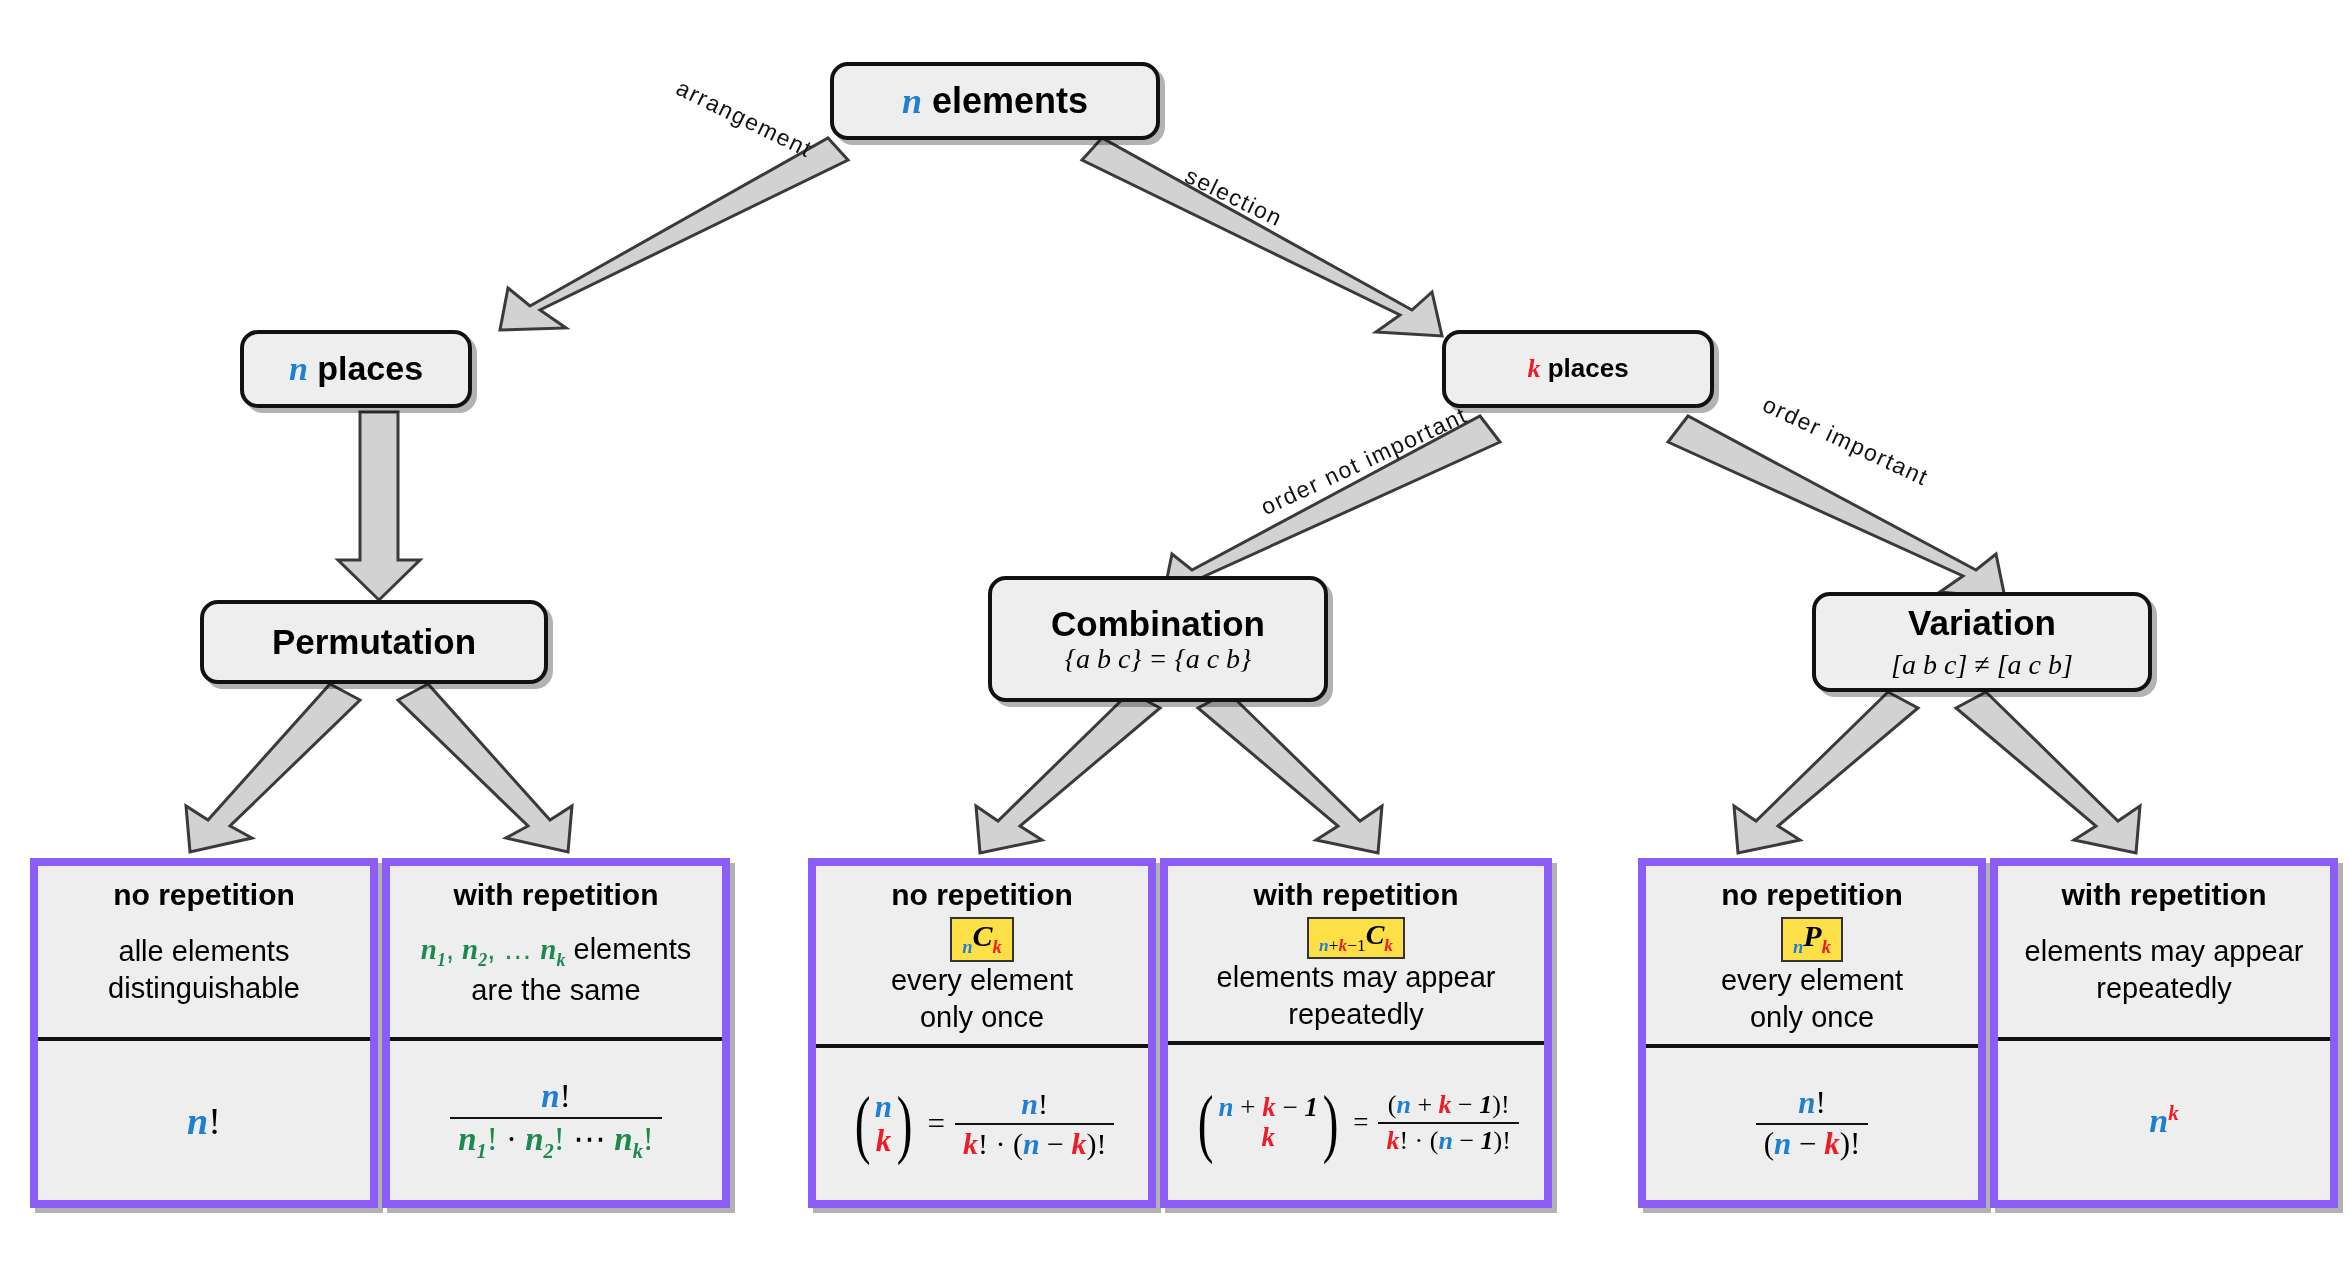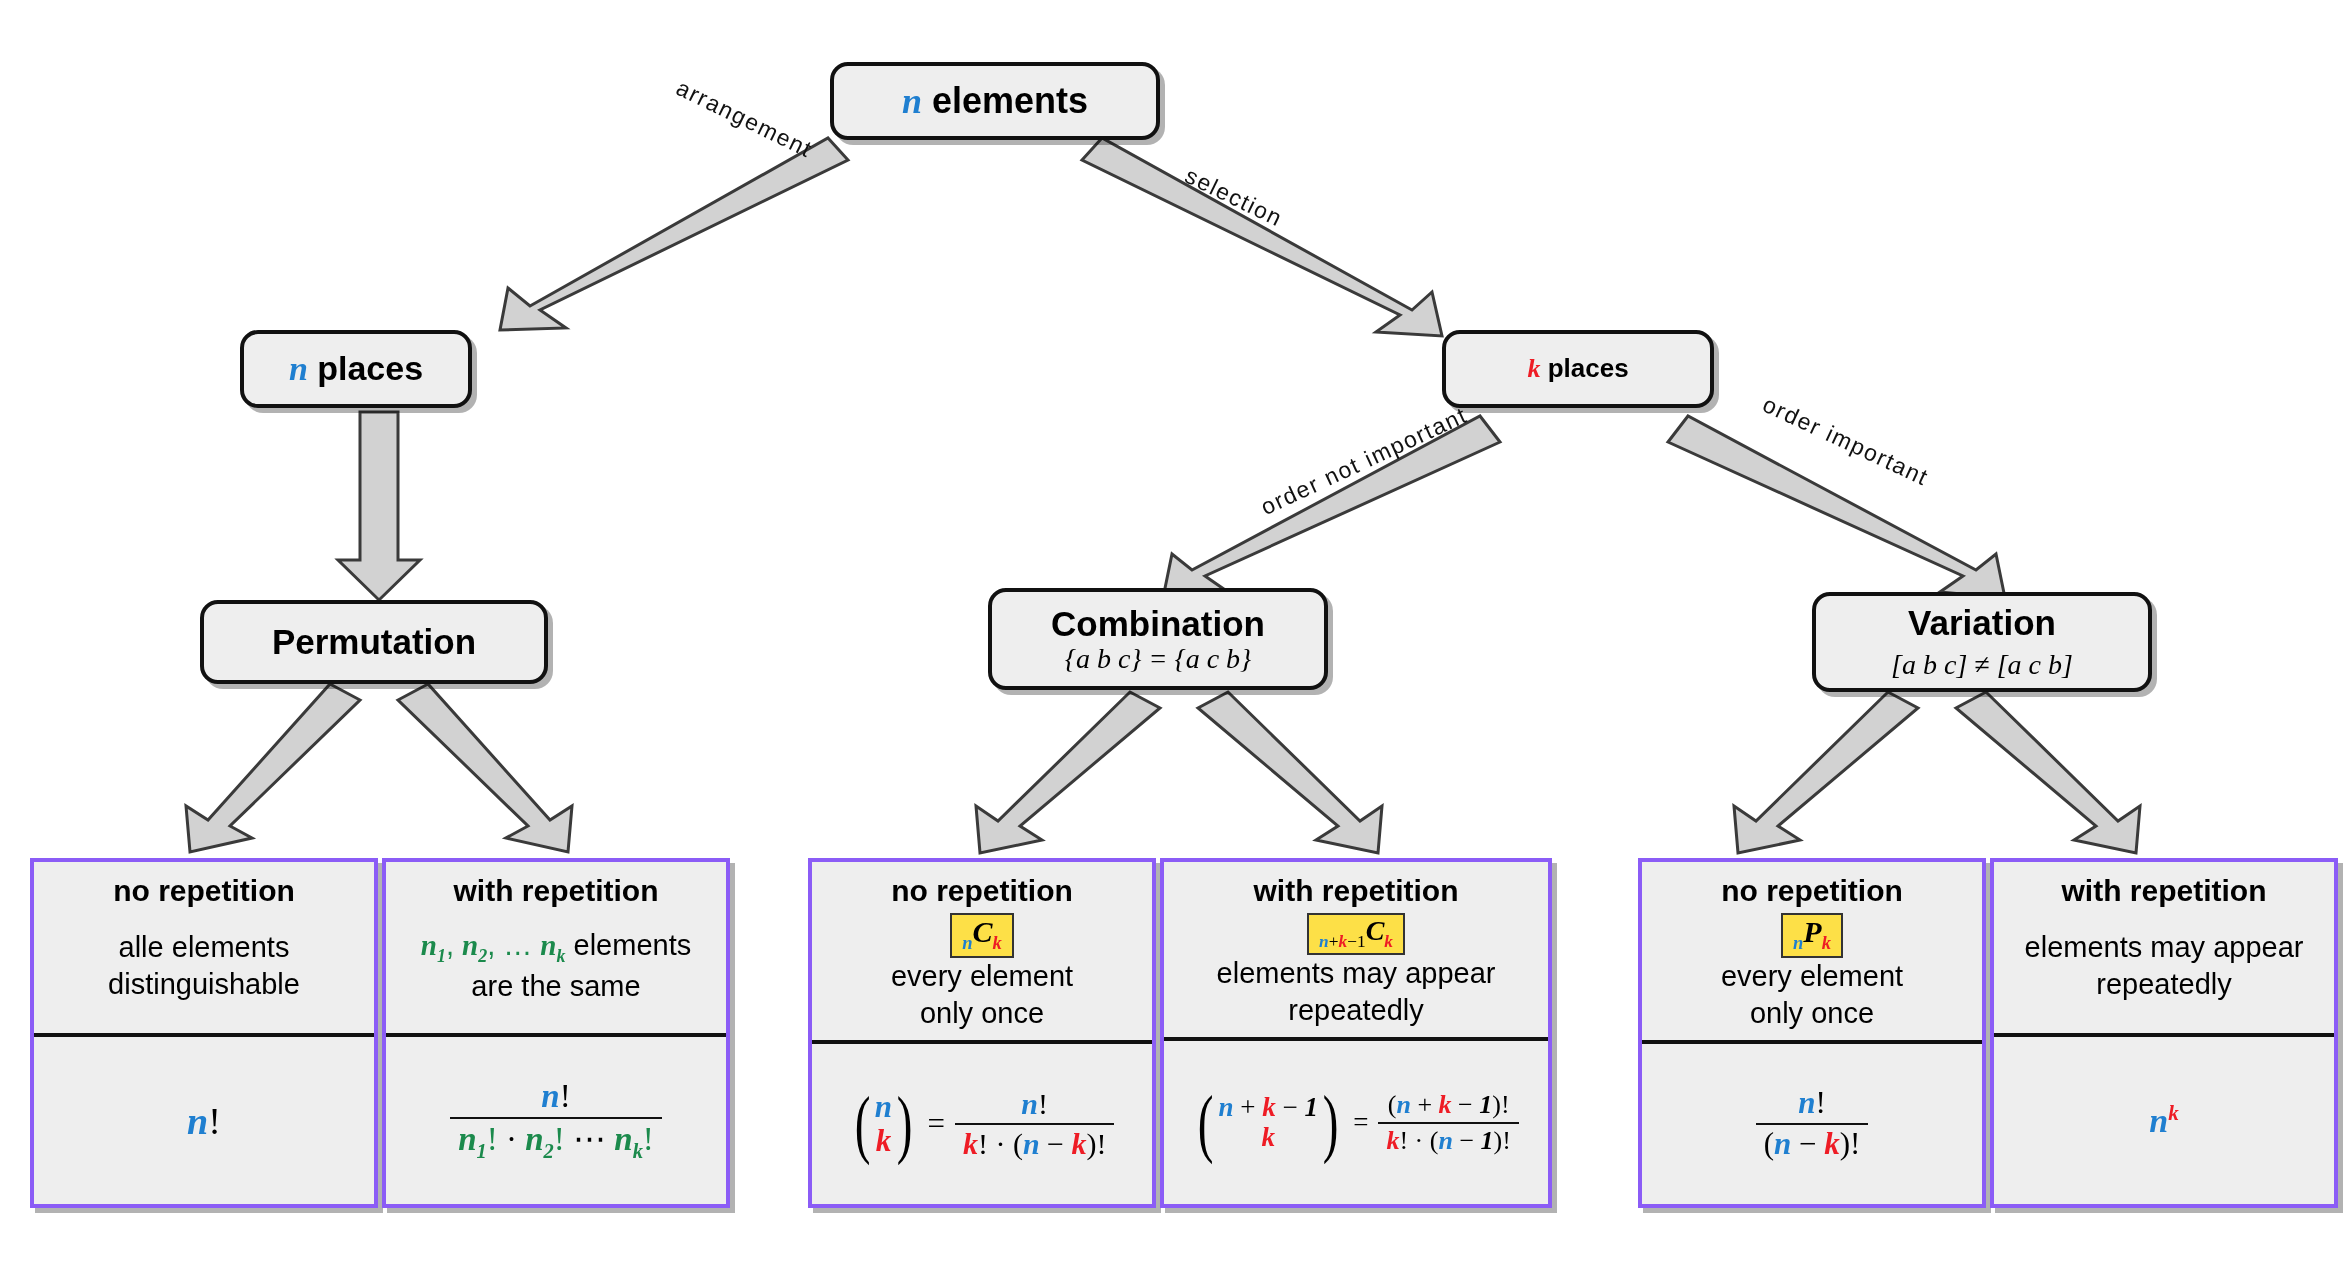--- a/index.html
+++ b/index.html
@@ -7,21 +7,21 @@
   #stage{position:relative;width:2349px;height:1281px;background:#fff;overflow:hidden;}
 
   svg.edges{position:absolute;left:0;top:0;width:2349px;height:1281px;pointer-events:none;}
 
   .node{position:absolute;box-sizing:border-box;background:#eeeeee;border:4px solid #111;
         border-radius:18px;display:flex;flex-direction:column;align-items:center;
         justify-content:center;box-shadow:5px 5px 0 rgba(0,0,0,0.30);}
   .node .ttl{font-weight:bold;line-height:1.05;white-space:nowrap;}
   .node .sub{font-family:"Liberation Serif",serif;font-style:italic;white-space:nowrap;}
 
-  .leaf{position:absolute;box-sizing:border-box;background:#eeeeee;border:4px solid #8b5cf6;
+  .leaf{position:absolute;box-sizing:border-box;background:#eeeeee;border:8px solid #8b5cf6;
         display:flex;flex-direction:column;box-shadow:5px 5px 0 rgba(0,0,0,0.30);}
   .leaf .cell{box-sizing:border-box;display:flex;flex-direction:column;align-items:center;
         justify-content:center;text-align:center;}
   .leaf .cell.top{flex:0 0 175px;border-bottom:4px solid #111;padding:12px 8px 8px;}
   .leaf .cell.bot{flex:1 1 auto;padding:6px 8px;}
   .leaf .head{font-size:30px;font-weight:bold;line-height:1.1;}
   .leaf .notation{margin-top:6px;border:2px solid #333;background:#fde047;
         padding:2px 10px 3px;line-height:1;}
   .leaf .desc{font-size:29px;line-height:1.28;margin-top:auto;margin-bottom:auto;}
 
@@ -109,21 +109,21 @@
     <div class="ttl" style="font-size:26px;">
       <span class="mi red">k</span>
       <span>places</span>
     </div>
   </div>
 
   <div class="node" style="left:200px;top:600px;width:348px;height:84px;">
     <div class="ttl" style="font-size:35px;">Permutation</div>
   </div>
 
-  <div class="node" style="left:988px;top:588px;width:340px;height:102px;padding-top:3px;">
+  <div class="node" style="left:988px;top:576px;width:340px;height:126px;padding-top:3px;">
     <div class="ttl" style="font-size:35px;">Combination</div>
     <div class="sub" style="font-size:28px;margin-top:1px;">{a b c} = {a c b}</div>
   </div>
 
   <div class="node" style="left:1812px;top:592px;width:340px;height:100px;padding-top:2px;">
     <div class="ttl" style="font-size:35px;">Variation</div>
     <div class="sub" style="font-size:28px;margin-top:7px;">[a b c] ≠ [a c b]</div>
   </div>
 
   <div class="leaf" style="left:30px;top:858px;width:348px;height:350px;">

